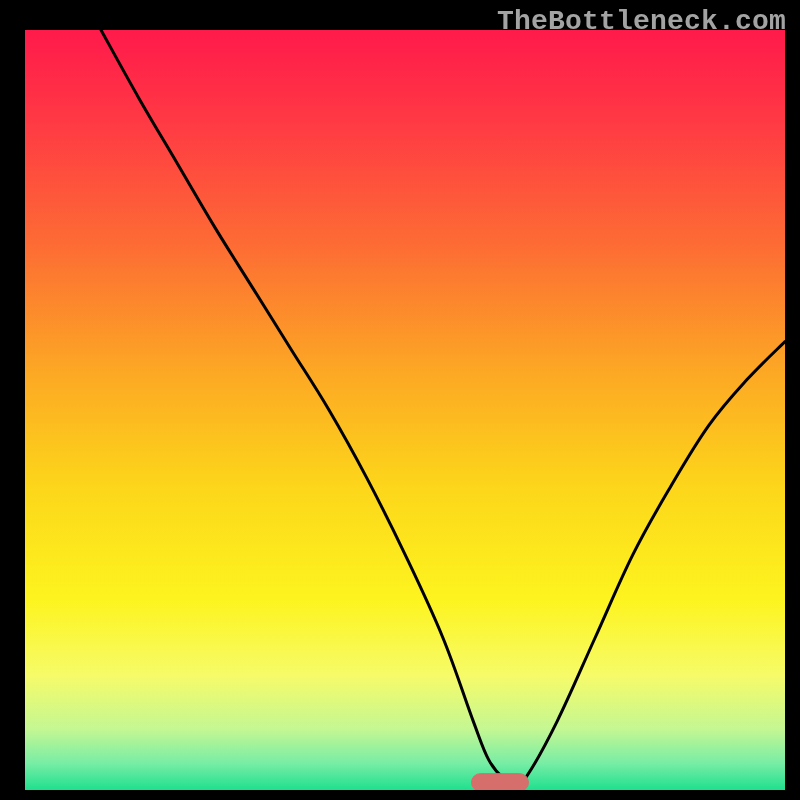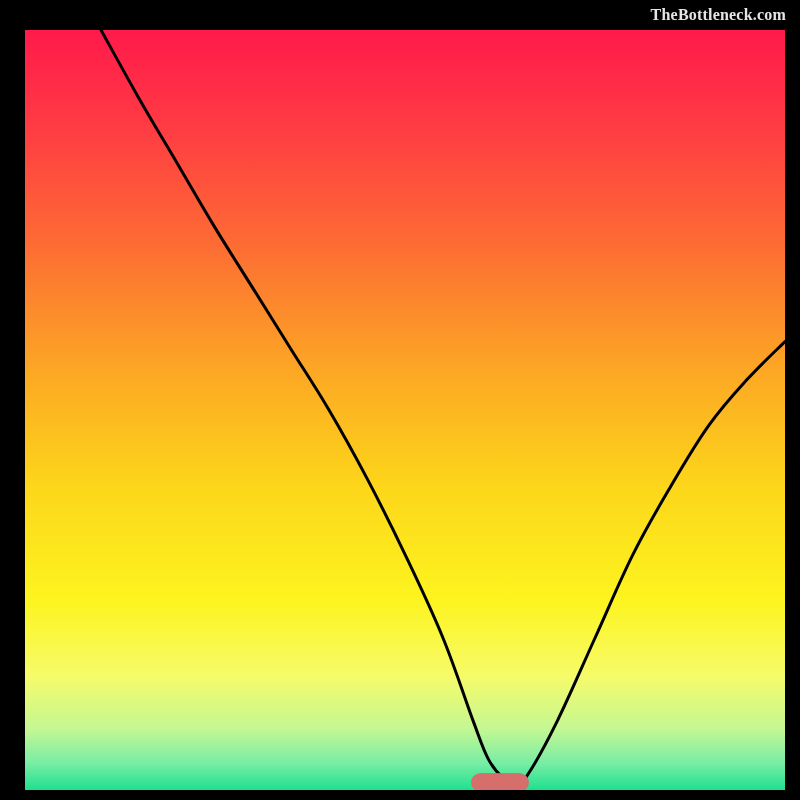--- a/index.html
+++ b/index.html
@@ -15,24 +15,24 @@
     left: 0;
     top: 0;
     width: 800px;
     height: 800px;
     background: #000;
   }
   .watermark {
     position: absolute;
     top: 6px;
     right: 14px;
-    font-family: Liberation Serif, serif;
-    font-size: 16px;
+    font-family: Liberation Mono, monospace;
+    font-size: 28px;
     font-weight: 600;
-    color: #e5e5e5;
+    color: #a3a3a3;
     letter-spacing: 0.2px;
     z-index: 50;
   }
   svg.plot {
     position: absolute;
     left: 25px;
     top: 30px;
     width: 760px;
     height: 760px;
     display: block;

